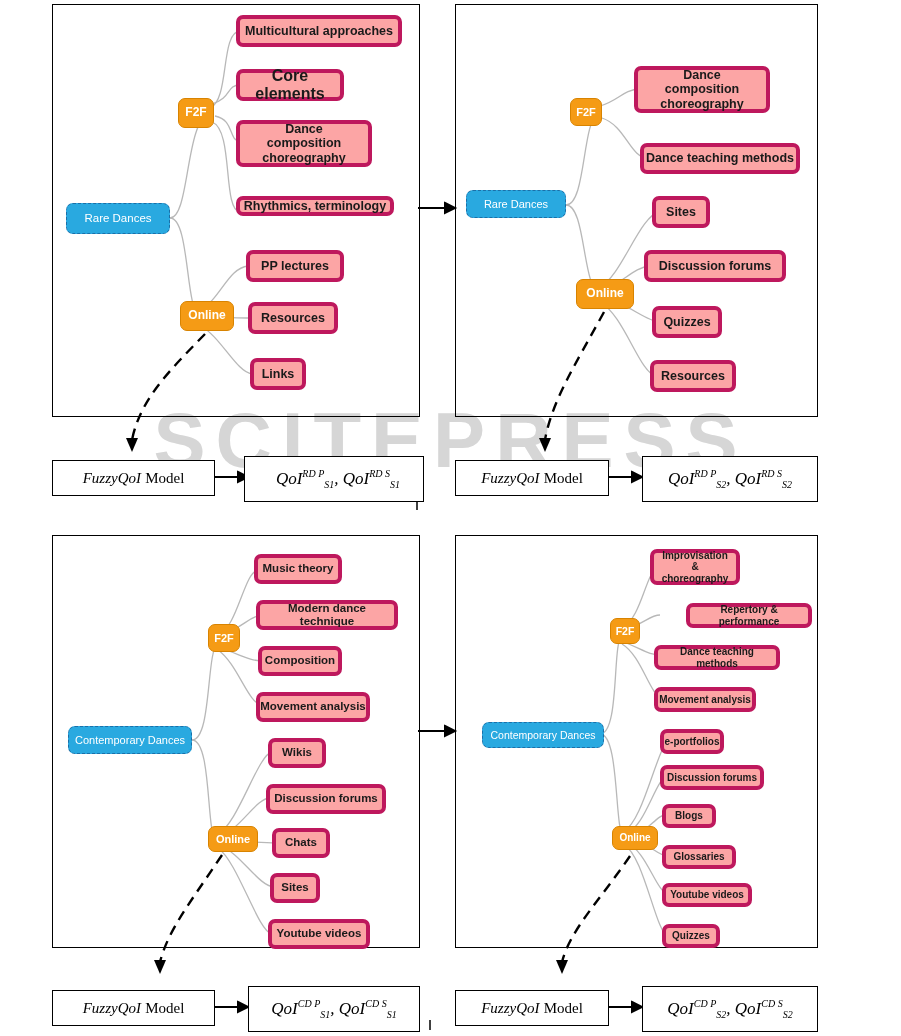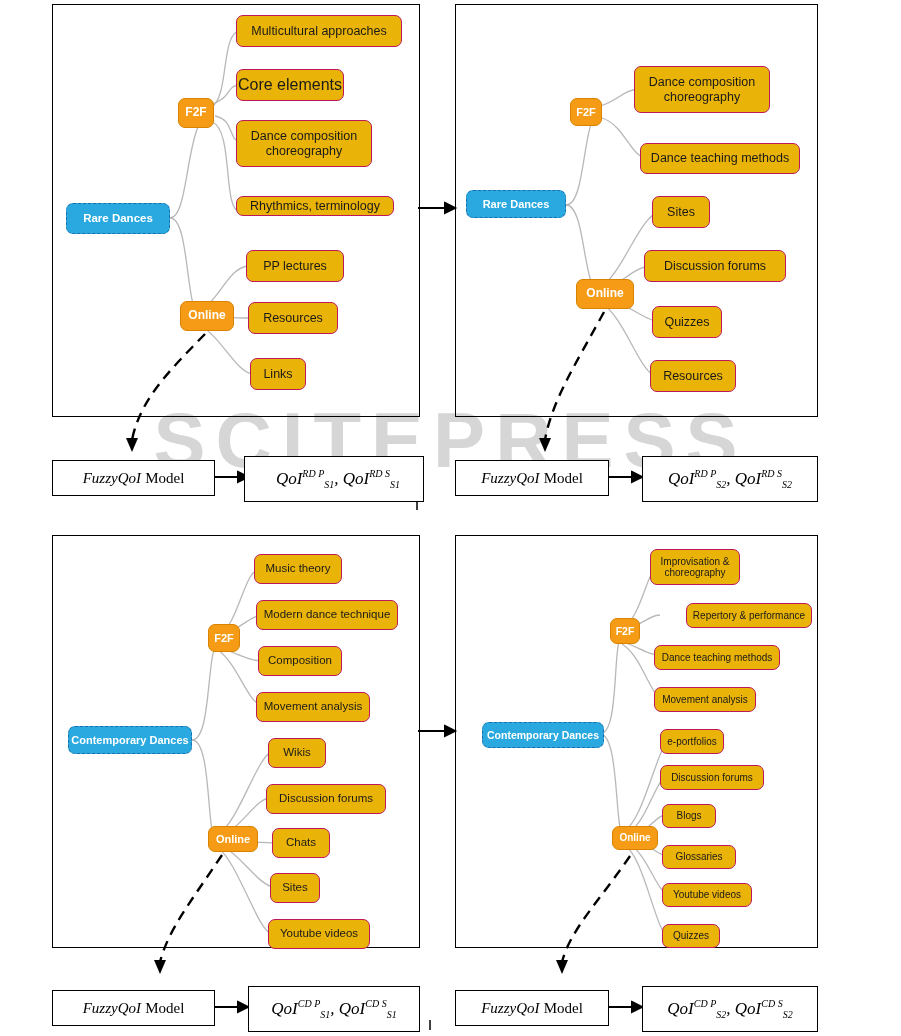--- a/index.html
+++ b/index.html
@@ -31,27 +31,27 @@
   }
   .node{
     position:absolute;
     box-sizing:border-box;
     display:flex;align-items:center;justify-content:center;
     text-align:center;
     border-radius:7px;
     line-height:1.15;
   }
   .grey{
-    background:#eab308;border:1px solid #be185d;color:#1a1a1a;
+    background:#fca5a5;border:4px solid #be185d;color:#1a1a1a;font-weight:bold;
   }
   .orange{
     background:#f59b15;border:1px solid #d88300;color:#ffffff;font-weight:bold;
   }
   .blue{
-    background:#29a9e0;border:1px dashed #1b6fa8;color:#ffffff;font-weight:bold;
+    background:#29a9e0;border:1px dashed #1b6fa8;color:#ffffff;font-weight:normal;
   }
   .boxed{
     position:absolute;border:1px solid #000;background:#fff;
     display:flex;align-items:center;justify-content:center;
     color:#000;
   }
   .fuzzy{font-size:15px;}
   .fuzzy i{font-family:"Liberation Serif", serif;font-style:italic;}
   .fuzzy span.reg{font-family:"Liberation Serif", serif;font-style:normal;}
   .qoi{font-family:"Liberation Serif", serif;font-style:italic;font-size:17px;}

